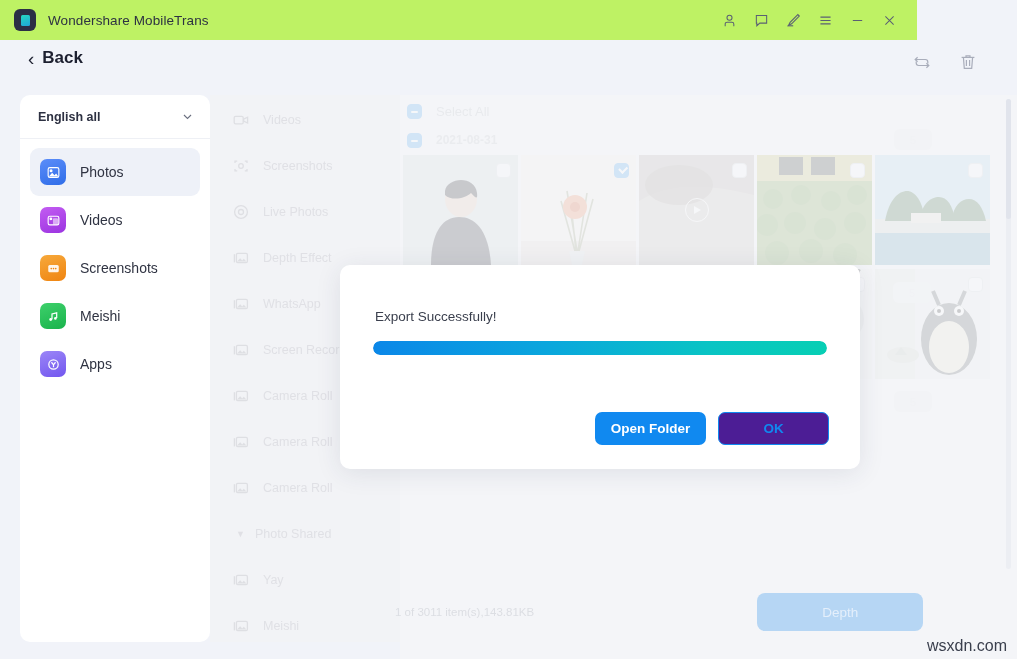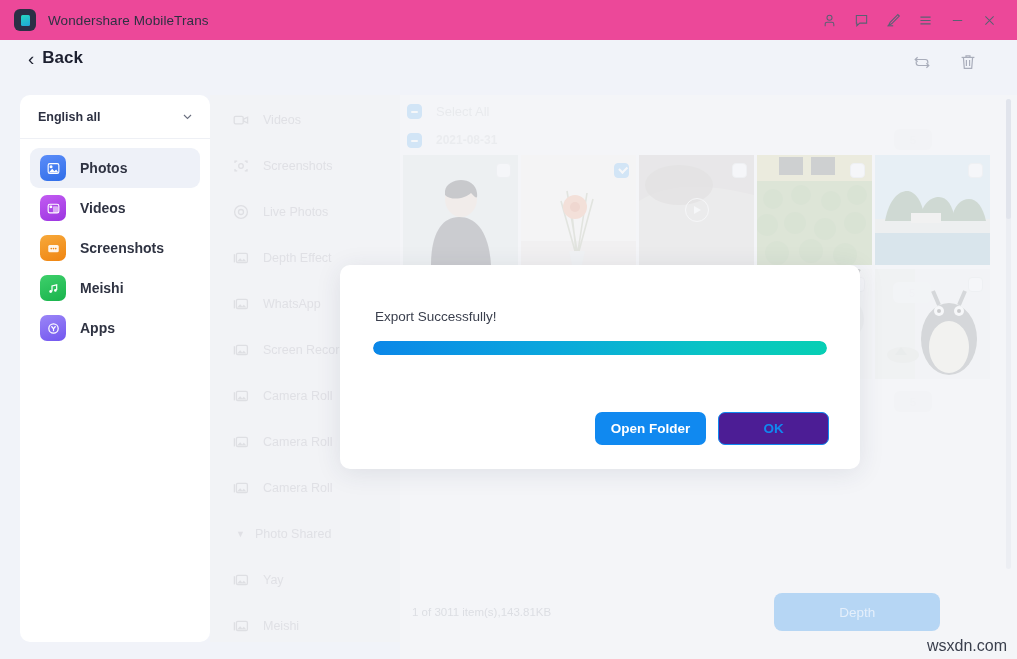--- a/index.html
+++ b/index.html
@@ -8,22 +8,22 @@
     font-family: "Liberation Sans", sans-serif;
     overflow: hidden;
   }
   body {
     background: #f1f3f9;
     position: relative;
   }
 
   
   .titlebar {
-    position: absolute; left: 0; top: 0; width: 1017px; height: 40px;
-    background: #ec4899;
+    position: absolute; left: 0; top: 0; width: 917px; height: 40px;
+    background: #bef264;
     display: flex; align-items: center;
   }
   .app-logo {
     width: 22px; height: 22px; margin-left: 14px; border-radius: 6px;
     background: #2b2f45;
     display: flex; align-items: center; justify-content: center;
     flex: none;
   }
   .app-logo i {
     display: block; width: 9px; height: 11px; border-radius: 1.5px;
@@ -64,24 +64,23 @@
   .lang-row {
     height: 44px; display: flex; align-items: center;
     padding: 0 16px 0 18px; border-bottom: 1px solid #eef0f5;
     margin: 0 0 0 0;
   }
   .lang-label { font-size: 12.5px; font-weight: bold; color: #2d3142; }
   .lang-chev { margin-left: auto; color: #6b7080; }
 
   .nav { padding-top: 9px; }
   .nav-item {
-    height: 40px; margin: 0 10px; border-radius: 9px;
+    height: 48px; margin: 0 10px; border-radius: 9px;
     display: flex; align-items: center; padding-left: 10px;
     gap: 14px;
-    font-weight: bold;
   }
   .nav-item.active { background: #eef1f8; }
   .nav-ico {
     width: 26px; height: 26px; border-radius: 7px; flex: none;
     display: flex; align-items: center; justify-content: center;
     color: #fff;
   }
   .nav-ico svg { display:block; }
   .ico-photos { background: linear-gradient(160deg,#5b8df9,#2f6de8); }
   .ico-videos { background: linear-gradient(160deg,#c35cf2,#9b34e0); }
@@ -187,21 +186,21 @@
     position: absolute; right: 6px; top: 4px; width: 5px; height: 470px;
     background: #eceef3; border-radius: 3px; z-index: 45;
   }
   .scrollbar i {
     position: absolute; left:0; top: 0; width: 5px; height: 120px;
     background: #e1e4ec; border-radius: 3px; display:block;
   }
 
   
   .footer {
-    position: absolute; left: 400px; bottom: 17px; width: 600px; height: 60px;
+    position: absolute; left: 383px; bottom: 17px; width: 600px; height: 60px;
     display: flex; align-items: center; z-index: 50;
   }
   .footer-info { font-size: 11.5px; color: #dcdee3; margin-left: 12px; }
   .btn-big {
     width: 166px; height: 38px; border-radius: 8px; border: none;
     background: #b6d6f4; color: #e4effb; font-size: 13.5px;
     display: flex; align-items: center; justify-content: center;
     font-family: "Liberation Sans", sans-serif;
   }
   .btn-import { margin-left: 223px; }

